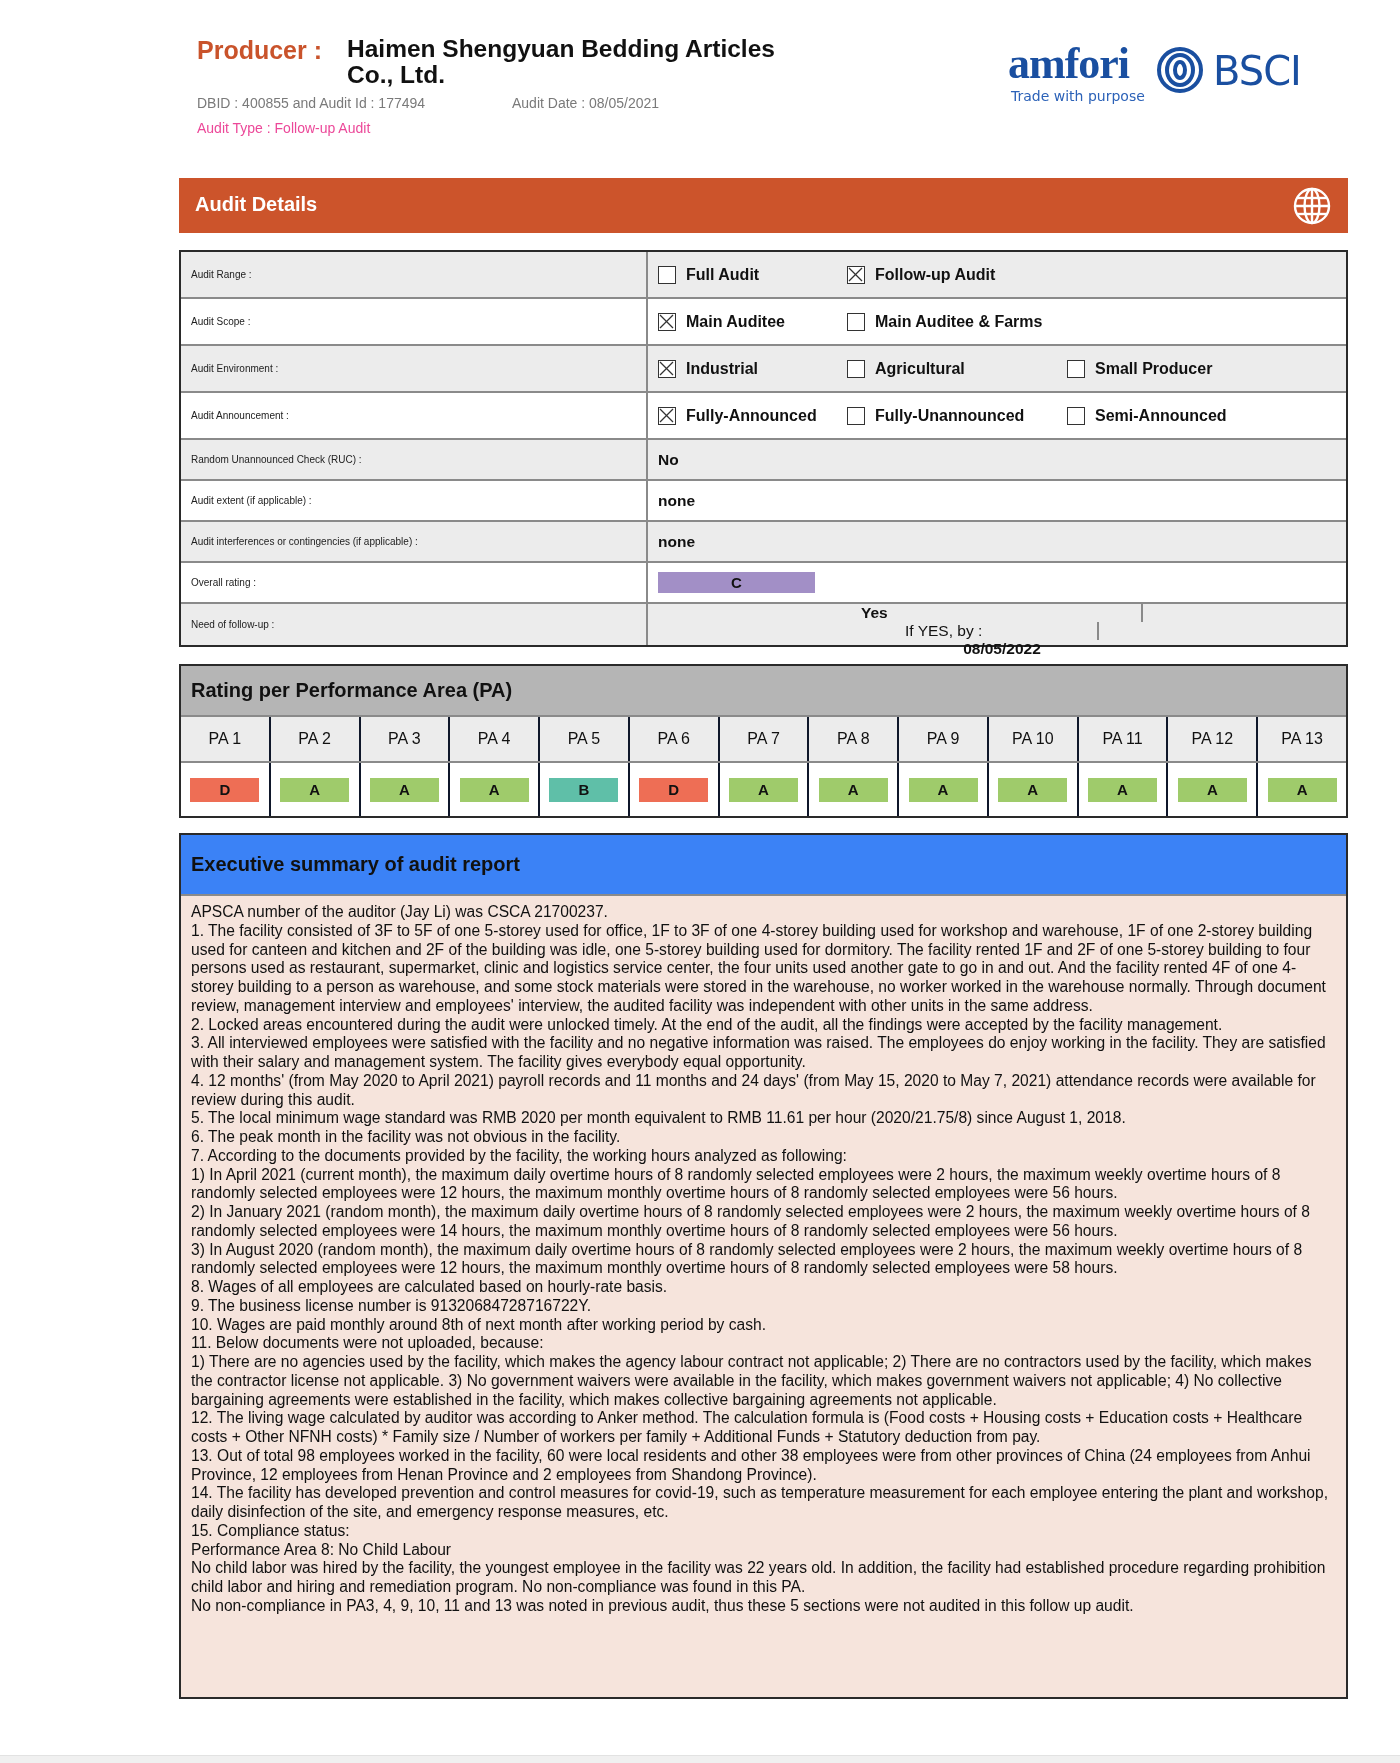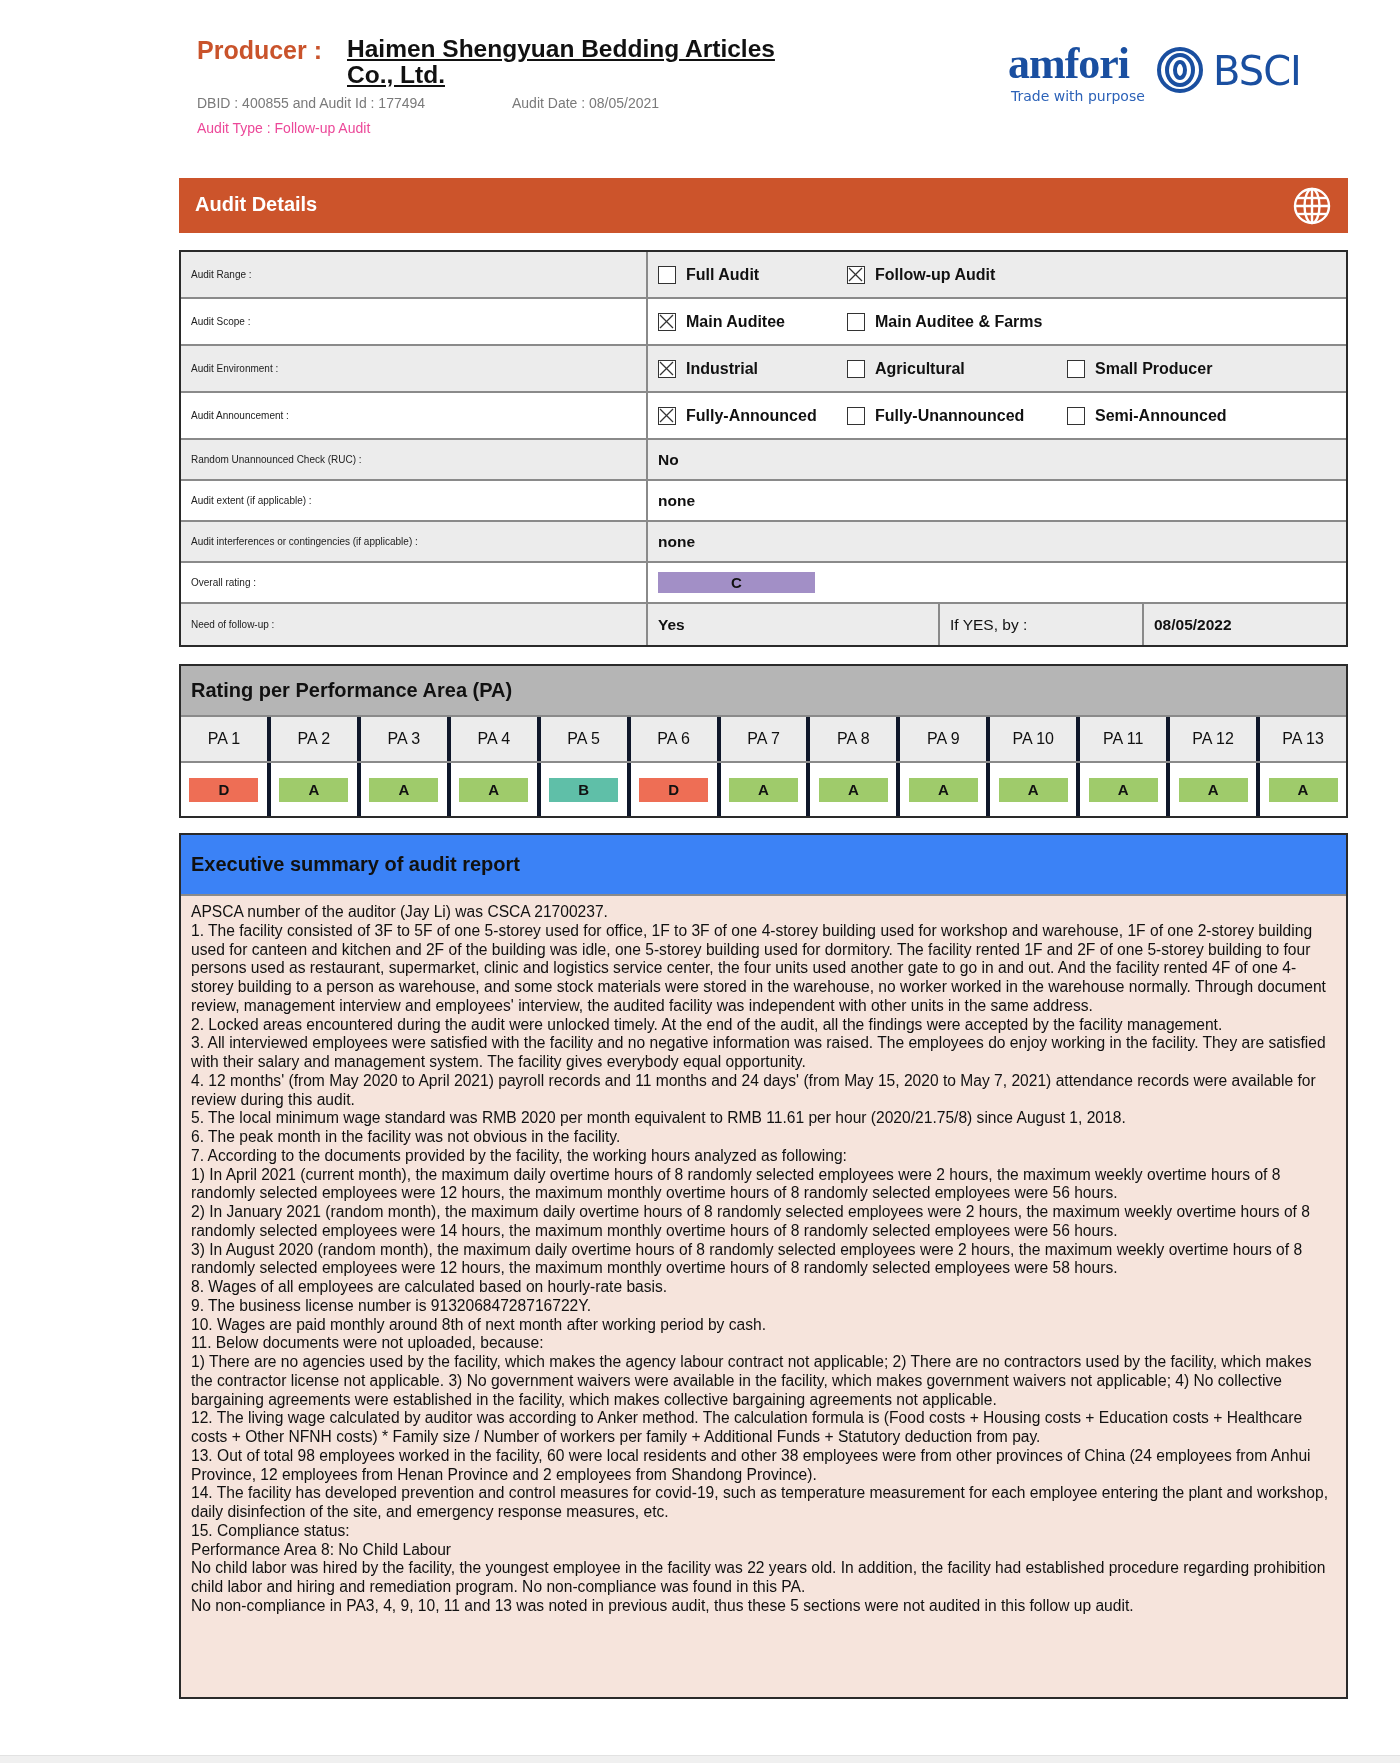--- a/index.html
+++ b/index.html
@@ -3,21 +3,21 @@
 <meta charset="utf-8">
 <style>
   * { box-sizing: border-box; margin: 0; padding: 0; }
   html, body { width: 1400px; height: 1763px; background: #ffffff; overflow: hidden; }
   body { position: relative; font-family: "Liberation Sans", sans-serif; color: #111; }
 
   .abs { position: absolute; }
 
   
   #producer-label { left: 197px; top: 36px; font-size: 25px; font-weight: bold; color: #c9532b; }
-  #producer-name { left: 347px; top: 36px; font-size: 24.5px; font-weight: bold; color: #111; line-height: 26px; width: 470px; text-decoration: underline; }
+  #producer-name { left: 347px; top: 36px; font-size: 24.5px; font-weight: bold; color: #111; line-height: 26px; width: 470px; }
   #meta-ids { left: 197px; top: 95px; font-size: 14px; color: #7a7a7a; }
   #meta-date { left: 512px; top: 95px; font-size: 14px; color: #7a7a7a; }
   #meta-type { left: 197px; top: 120px; font-size: 14px; color: #ec4899; }
 
   
   #logo { left: 1008px; top: 42px; width: 280px; height: 70px; }
   #logo .word { position: absolute; left: 0; top: -4px; font-size: 44px; font-weight: bold; color: #1a4fa0; letter-spacing: -1px; font-family: Liberation Serif, serif; }
   #logo .tag { position: absolute; left: 3px; top: 46px; font-size: 14px; color: #2c62b8; font-family: "DejaVu Sans", sans-serif; }
   #logo .ring { position: absolute; left: 148px; top: 4px; width: 48px; height: 48px; }
   #logo .bsci { position: absolute; left: 205px; top: 6px; font-size: 40px; color: #1a4fa0; font-family: "DejaVu Sans", sans-serif; letter-spacing: -1px; text-align: center; }
@@ -46,21 +46,21 @@
   .fu-split { width: 292px; border-right: 2px solid #8a8a8a; height: 100%; display: flex; align-items: center; padding-left: 0; }
   .fu-label { width: 204px; border-right: 2px solid #8a8a8a; height: 100%; display: flex; align-items: center; padding-left: 10px; font-weight: normal; font-size: 15.5px; }
   .fu-date { flex: 1; display: flex; align-items: center; padding-left: 10px; height: 100%; }
 
   
   #pa-table { left: 179px; top: 664px; width: 1169px; border: 2px solid #2a2a2a; }
   #pa-table .pa-head { height: 51px; background: #b5b5b5; border-bottom: 2px solid #8a8a8a; font-size: 20px; font-weight: bold; padding-left: 10px; display: flex; align-items: center; }
   .pa-row { display: flex; }
   .pa-row.labels { background: #ececec; height: 46px; border-bottom: 2px solid #8a8a8a; }
   .pa-row.ratings { background: #fff; height: 53px; }
-  .pa-cell { flex: 1; border-right: 4px solid #0f172a; display: flex; align-items: center; justify-content: center; font-size: 16px; }
+  .pa-cell { flex: 1; border-right: 2px solid #0f172a; display: flex; align-items: center; justify-content: center; font-size: 16px; }
   .pa-cell:last-child { border-right: none; }
   .pa-badge { width: 69px; height: 24px; display: flex; align-items: center; justify-content: center; font-weight: bold; font-size: 15px; }
 
   
   #summary { left: 179px; top: 833px; width: 1169px; height: 866px; border: 2px solid #2a2a2a; background: #f6e4dc; }
   #summary .s-head { height: 61px; background: #3b82f6; border-bottom: 2px solid #8a8a8a; font-size: 20px; font-weight: bold; padding-left: 10px; display: flex; align-items: center; }
   #summary .s-body { padding: 7px 10px 0 10px; font-size: 15.6px; line-height: 18.75px; color: #111; }
   #summary .s-body div { white-space: normal; }
 
   #page-bottom { left: 0; top: 1755px; width: 1400px; height: 8px; background: #f0f0f0; border-top: 1px solid #e2e2e2; }
@@ -204,21 +204,21 @@
 
   <div class="drow white h41">
     <div class="dlabel">Overall rating :</div>
     <div class="dval">
       <div class="rating-c" id="overall-badge" style="background: rgb(162, 143, 198);">C</div>
     </div>
   </div>
 
   <div class="drow grey h41">
     <div class="dlabel">Need of follow-up :</div>
-    <div class="dval" style="padding-left:0;">
+    <div class="dval" style="padding-left:0;flex-direction:column;">
       <div class="fu-split" style="padding-left:10px;">Yes</div>
       <div class="fu-label">If YES, by :</div>
       <div class="fu-date">08/05/2022</div>
     </div>
   </div>
 </div>
 
 <div class="abs" id="pa-table">
   <div class="pa-head">Rating per Performance Area (PA)</div>
   <div class="pa-row labels" id="pa-labels">

